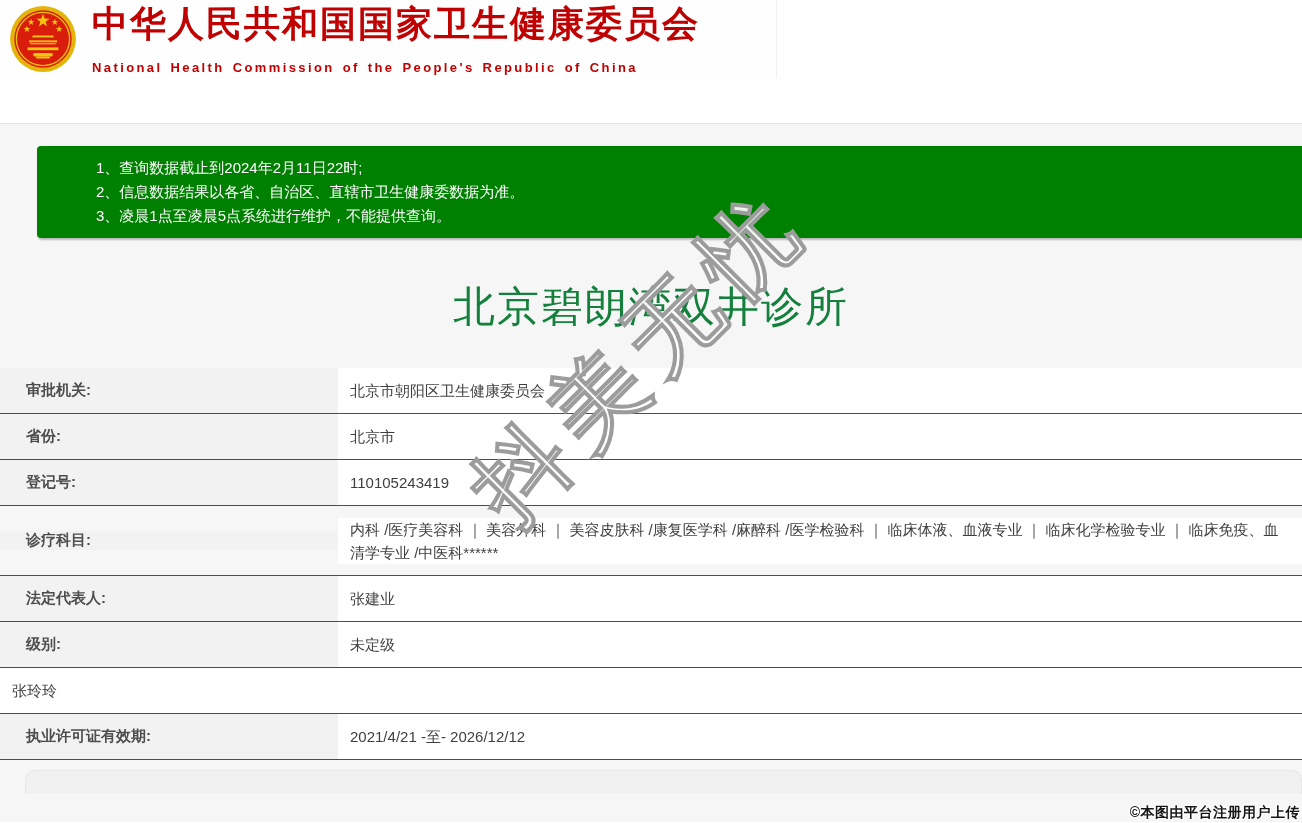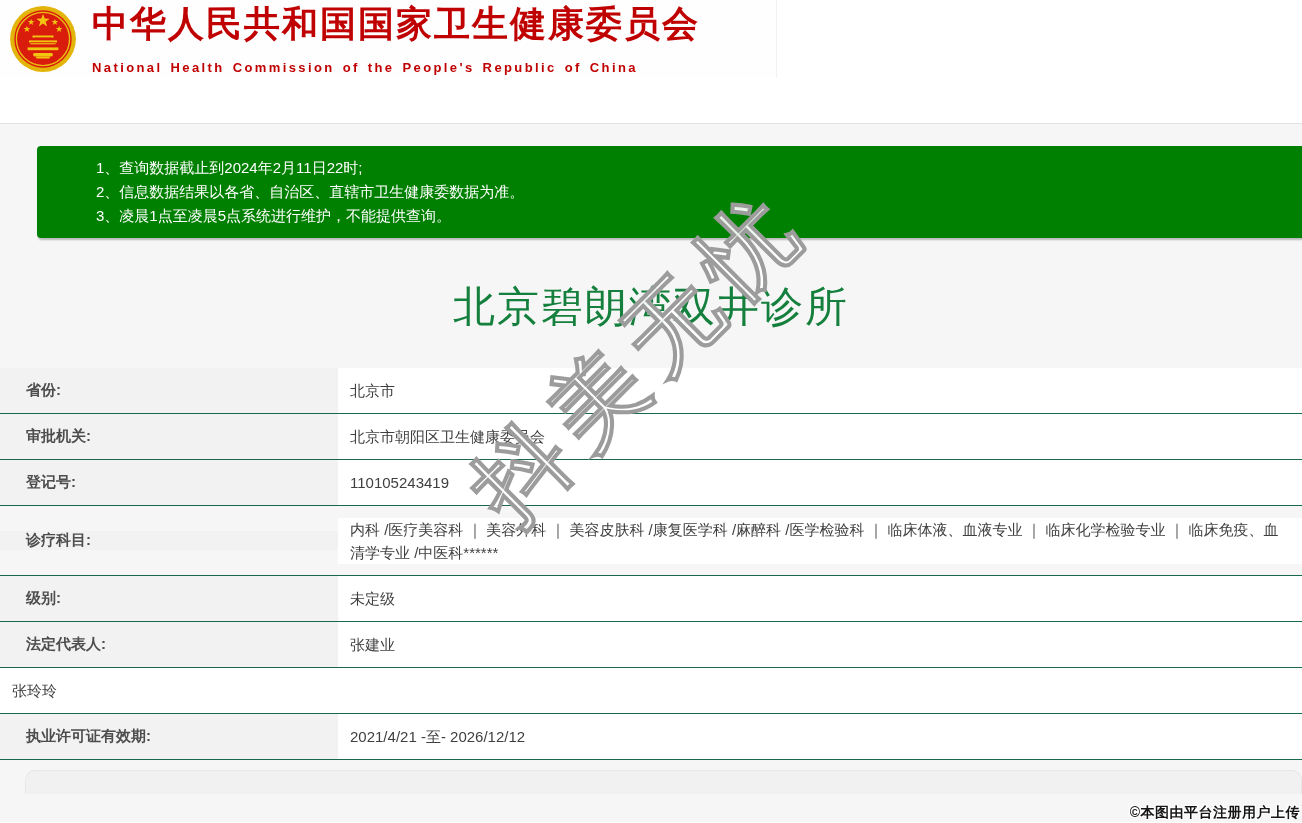--- a/index.html
+++ b/index.html
@@ -141,42 +141,42 @@
     <div class="notice">
       <div class="notice-line">1、查询数据截止到2024年2月11日22时;</div>
       <div class="notice-line">2、信息数据结果以各省、自治区、直辖市卫生健康委数据为准。</div>
       <div class="notice-line">3、凌晨1点至凌晨5点系统进行维护，不能提供查询。</div>
     </div>
 
     <h1 class="clinic-title">北京碧朗湾双井诊所</h1>
 
     <div class="info-table">
       <div class="row">
+        <div class="lbl">审批机关:</div>
+        <div class="val">北京市朝阳区卫生健康委员会</div>
+      </div>
+      <div class="row">
         <div class="lbl">省份:</div>
         <div class="val">北京市</div>
-      </div>
-      <div class="row">
-        <div class="lbl">审批机关:</div>
-        <div class="val">北京市朝阳区卫生健康委员会</div>
       </div>
       <div class="row">
         <div class="lbl">登记号:</div>
         <div class="val">110105243419</div>
       </div>
       <div class="row tall">
         <div class="lbl">诊疗科目:</div>
         <div class="val">内科 /医疗美容科 ｜ 美容外科 ｜ 美容皮肤科 /康复医学科 /麻醉科 /医学检验科 ｜ 临床体液、血液专业 ｜ 临床化学检验专业 ｜ 临床免疫、血清学专业 /中医科******</div>
       </div>
       <div class="row">
+        <div class="lbl">法定代表人:</div>
+        <div class="val">张建业</div>
+      </div>
+      <div class="row">
         <div class="lbl">级别:</div>
         <div class="val">未定级</div>
-      </div>
-      <div class="row">
-        <div class="lbl">法定代表人:</div>
-        <div class="val">张建业</div>
       </div>
       <div class="row">
         <div class="val">张玲玲</div>
       </div>
       <div class="row">
         <div class="lbl">执业许可证有效期:</div>
         <div class="val">2021/4/21 -至- 2026/12/12</div>
       </div>
     </div>
 

